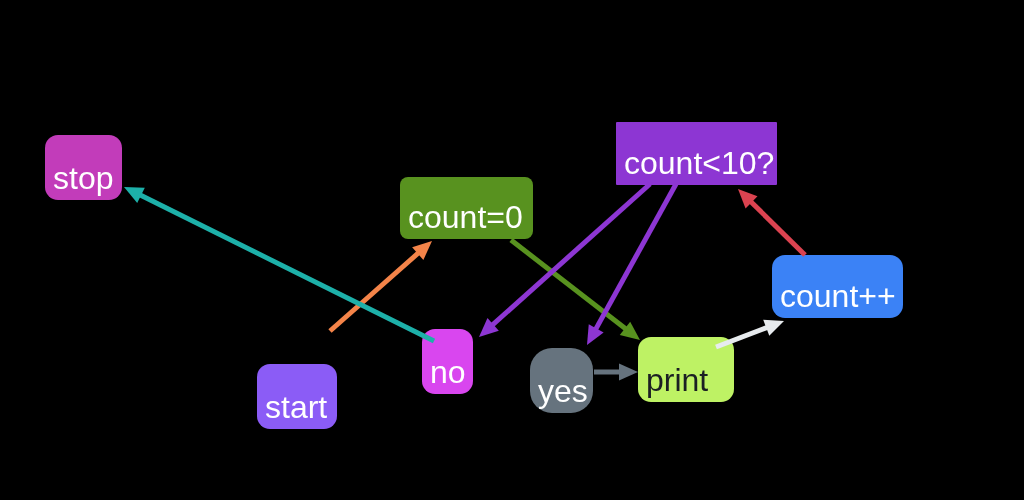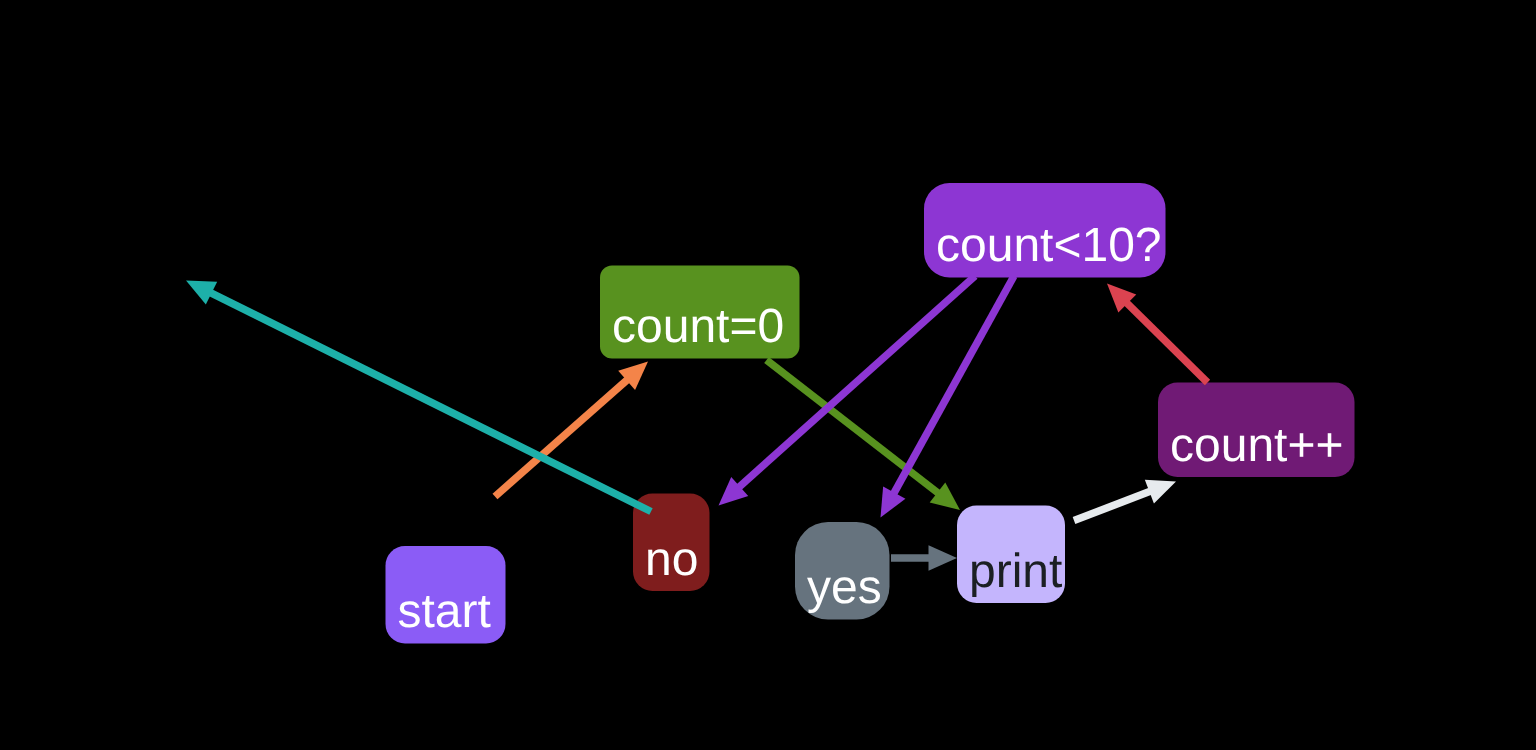--- a/index.html
+++ b/index.html
@@ -33,39 +33,42 @@
     left: 0;
     top: 0;
     z-index: 5;
     pointer-events: none;
   }
 </style>
 </head>
 <body>
 
 <div id="canvas" style="background: rgb(0, 0, 0); width: 1024px; height: 500px;">
+    <div class="node" style="left: 45px; top: 135px; width: 77px; height: 65px; background: rgb(194, 60, 186); color: rgb(255, 255, 255); border-radius: 13px;">
+      <span class="node-label">stop</span>
+    </div>
     <div class="node" style="left: 400px; top: 177px; width: 133px; height: 62px; background: rgb(88, 146, 31); color: rgb(255, 255, 255); border-radius: 8px;">
       <span class="node-label">count=0</span>
     </div>
-    <div class="node" style="left: 616px; top: 122px; width: 161px; height: 63px; background: rgb(141, 54, 211); color: rgb(255, 255, 255); border-radius: 17px;">
+    <div class="node" style="left: 616px; top: 122px; width: 161px; height: 63px; background: rgb(141, 54, 211); color: rgb(255, 255, 255); border-radius: 1px;">
       <span class="node-label">count&lt;10?</span>
     </div>
-    <div class="node" style="left: 772px; top: 255px; width: 131px; height: 63px; background: #701a75; color: rgb(255, 255, 255); border-radius: 13px;">
+    <div class="node" style="left: 772px; top: 255px; width: 131px; height: 63px; background: #3b82f6; color: rgb(255, 255, 255); border-radius: 13px;">
       <span class="node-label">count++</span>
     </div>
     <div class="node" style="left: 257px; top: 328px; width: 80px; height: 65px; background: #8b5cf6; color: rgb(255, 255, 255); border-radius: 13px; margin-top: 36px;">
       <span class="node-label">start</span>
     </div>
-    <div class="node" style="left: 422px; top: 329px; width: 51px; height: 65px; background: #7f1d1d; color: rgb(255, 255, 255); border-radius: 13px;">
+    <div class="node" style="left: 422px; top: 329px; width: 51px; height: 65px; background: #d946ef; color: rgb(255, 255, 255); border-radius: 13px;">
       <span class="node-label">no</span>
     </div>
     <div class="node" style="left: 530px; top: 348px; width: 63px; height: 65px; background: rgb(102, 115, 126); color: rgb(255, 255, 255); border-radius: 22px;">
       <span class="node-label">yes</span>
     </div>
-    <div class="node" style="left: 638px; top: 337px; width: 72px; height: 65px; background: #c4b5fd; color: rgb(27, 31, 35); border-radius: 13px;">
+    <div class="node" style="left: 638px; top: 337px; width: 96px; height: 65px; background: #bef264; color: rgb(27, 31, 35); border-radius: 13px;">
       <span class="node-label">print</span>
     </div>
     <svg class="edges-layer" width="1024" height="500">
       <line x1="330" y1="331" x2="419.2527564587934" y2="252.24756783047638" stroke="#f48449" stroke-width="5"></line>
       <polygon points="432,241 423.37686466330143,259.94443287525337 412.129296832825,247.1971893340468" fill="#f48449"></polygon>
       <line x1="434" y1="341" x2="139.22485646094987" y2="194.56331579027832" stroke="#1db0a9" stroke-width="5"></line>
       <polygon points="124,187 144.79767393973017,187.8406894174832 137.23435814945188,203.06554587843306" fill="#1db0a9"></polygon>
       <line x1="511" y1="240" x2="626.5642049521997" y2="329.5846550017052" stroke="#58921f" stroke-width="5"></line>
       <polygon points="640,340 619.7758506827229,335.0772178199236 630.1911956810177,321.6414227721233" fill="#58921f"></polygon>
       <line x1="650" y1="184" x2="491.6691023299267" y2="325.664487389013" stroke="#8d36d3" stroke-width="5"></line>

